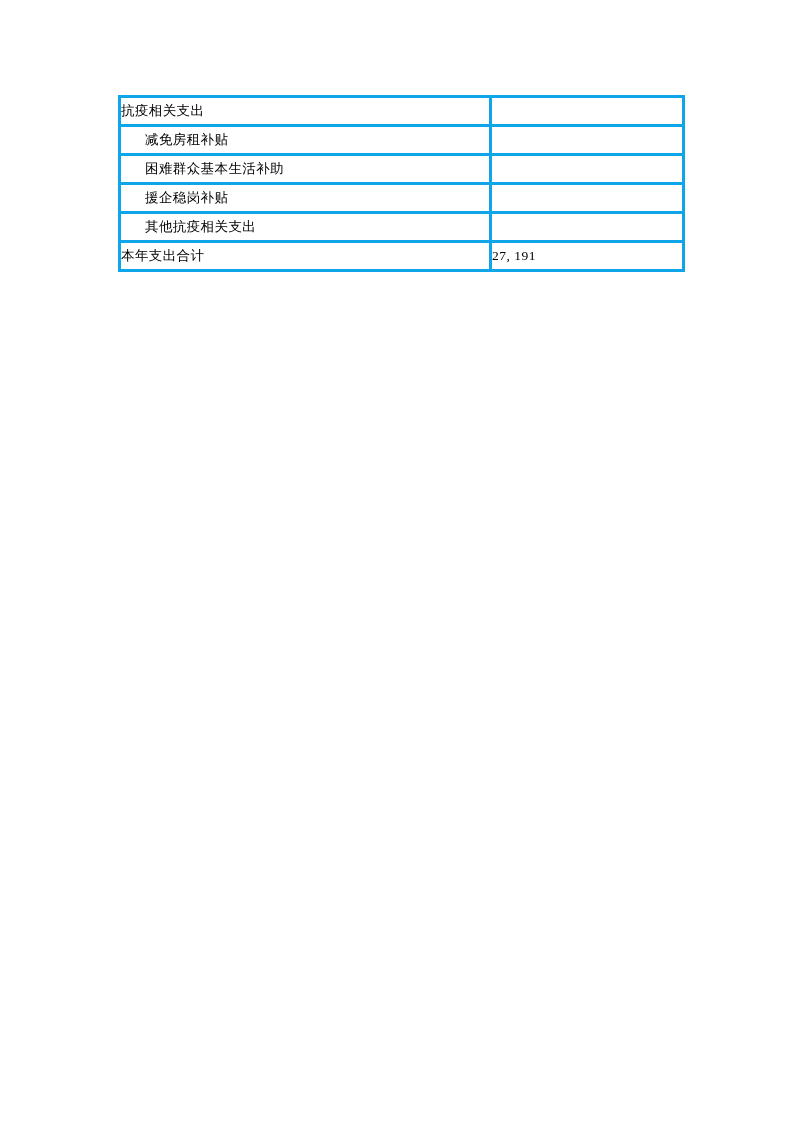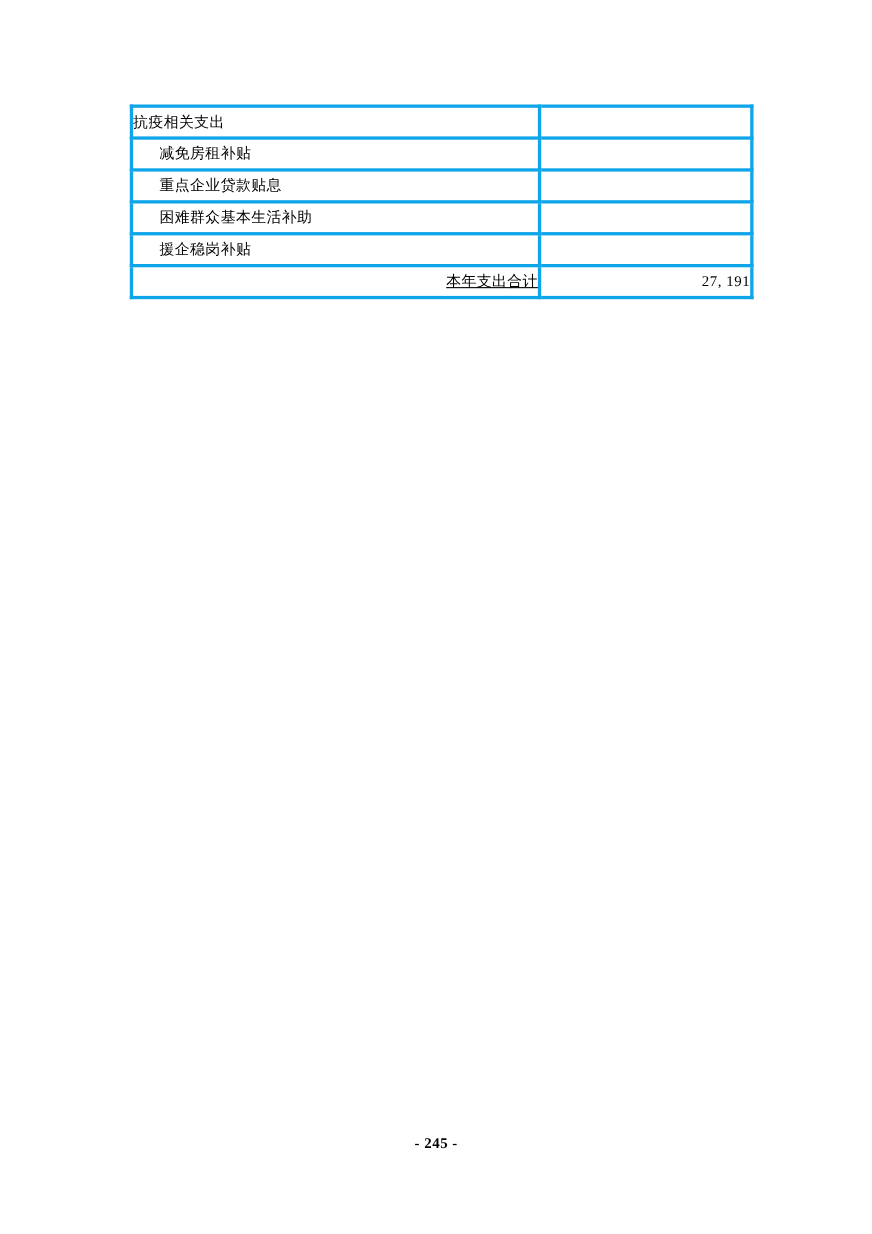--- a/index.html
+++ b/index.html
@@ -39,30 +39,29 @@
   td.label {
     width: 368px;
     padding-left: 10px;
     letter-spacing: 0.4px;
   }
   td.label.indent {
     padding-left: 24px;
   }
   td.value {
     width: 190px;
-    text-align: right;
+    text-align: left;
     padding-right: 8px;
     font-family: "Liberation Serif", "DejaVu Serif", serif;
     letter-spacing: 0.5px;
   }
   td.total-label {
-    text-align: right;
+    text-align: left;
     padding-left: 0;
     letter-spacing: 0.4px;
-    text-decoration: underline;
   }
   .footer {
     position: absolute;
     left: 0;
     top: 1032px;
     width: 793px;
     text-align: center;
     font-size: 13.5px;
     font-weight: bold;
     font-family: "Liberation Serif", "DejaVu Serif", serif;
@@ -79,34 +78,33 @@
       <tbody>
         <tr>
           <td class="label">抗疫相关支出</td>
           <td class="value"></td>
         </tr>
         <tr>
           <td class="label indent">减免房租补贴</td>
           <td class="value"></td>
         </tr>
         <tr>
-          <td class="label indent">重点企业贷款贴息</td>
-          <td class="value"></td>
-        </tr>
-        <tr>
           <td class="label indent">困难群众基本生活补助</td>
           <td class="value"></td>
         </tr>
         <tr>
           <td class="label indent">援企稳岗补贴</td>
+          <td class="value"></td>
+        </tr>
+        <tr>
+          <td class="label indent">其他抗疫相关支出</td>
           <td class="value"></td>
         </tr>
         <tr>
           <td class="label total-label">本年支出合计</td>
           <td class="value">27, 191</td>
         </tr>
       </tbody>
     </table>
   </div>
 
-  <div class="footer">- 245 -</div>
 
 </div>
 
 </body></html>

